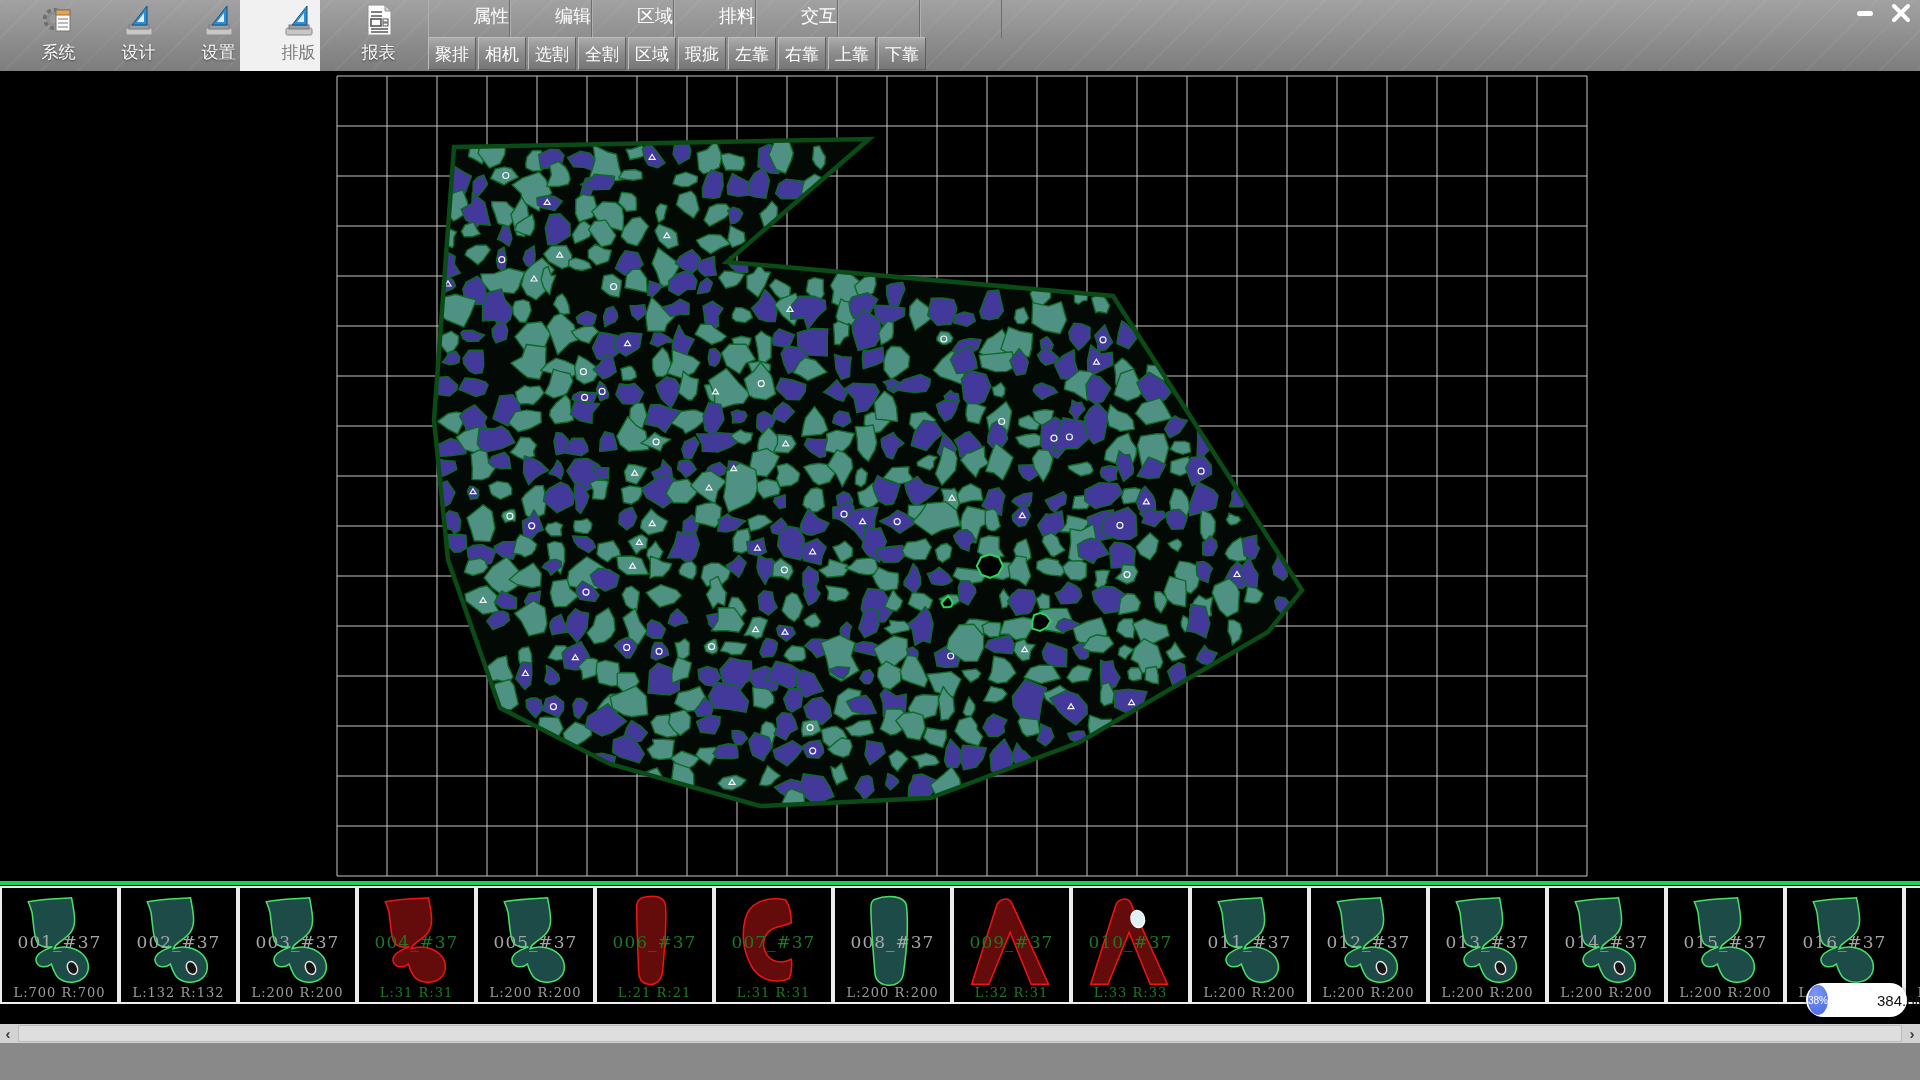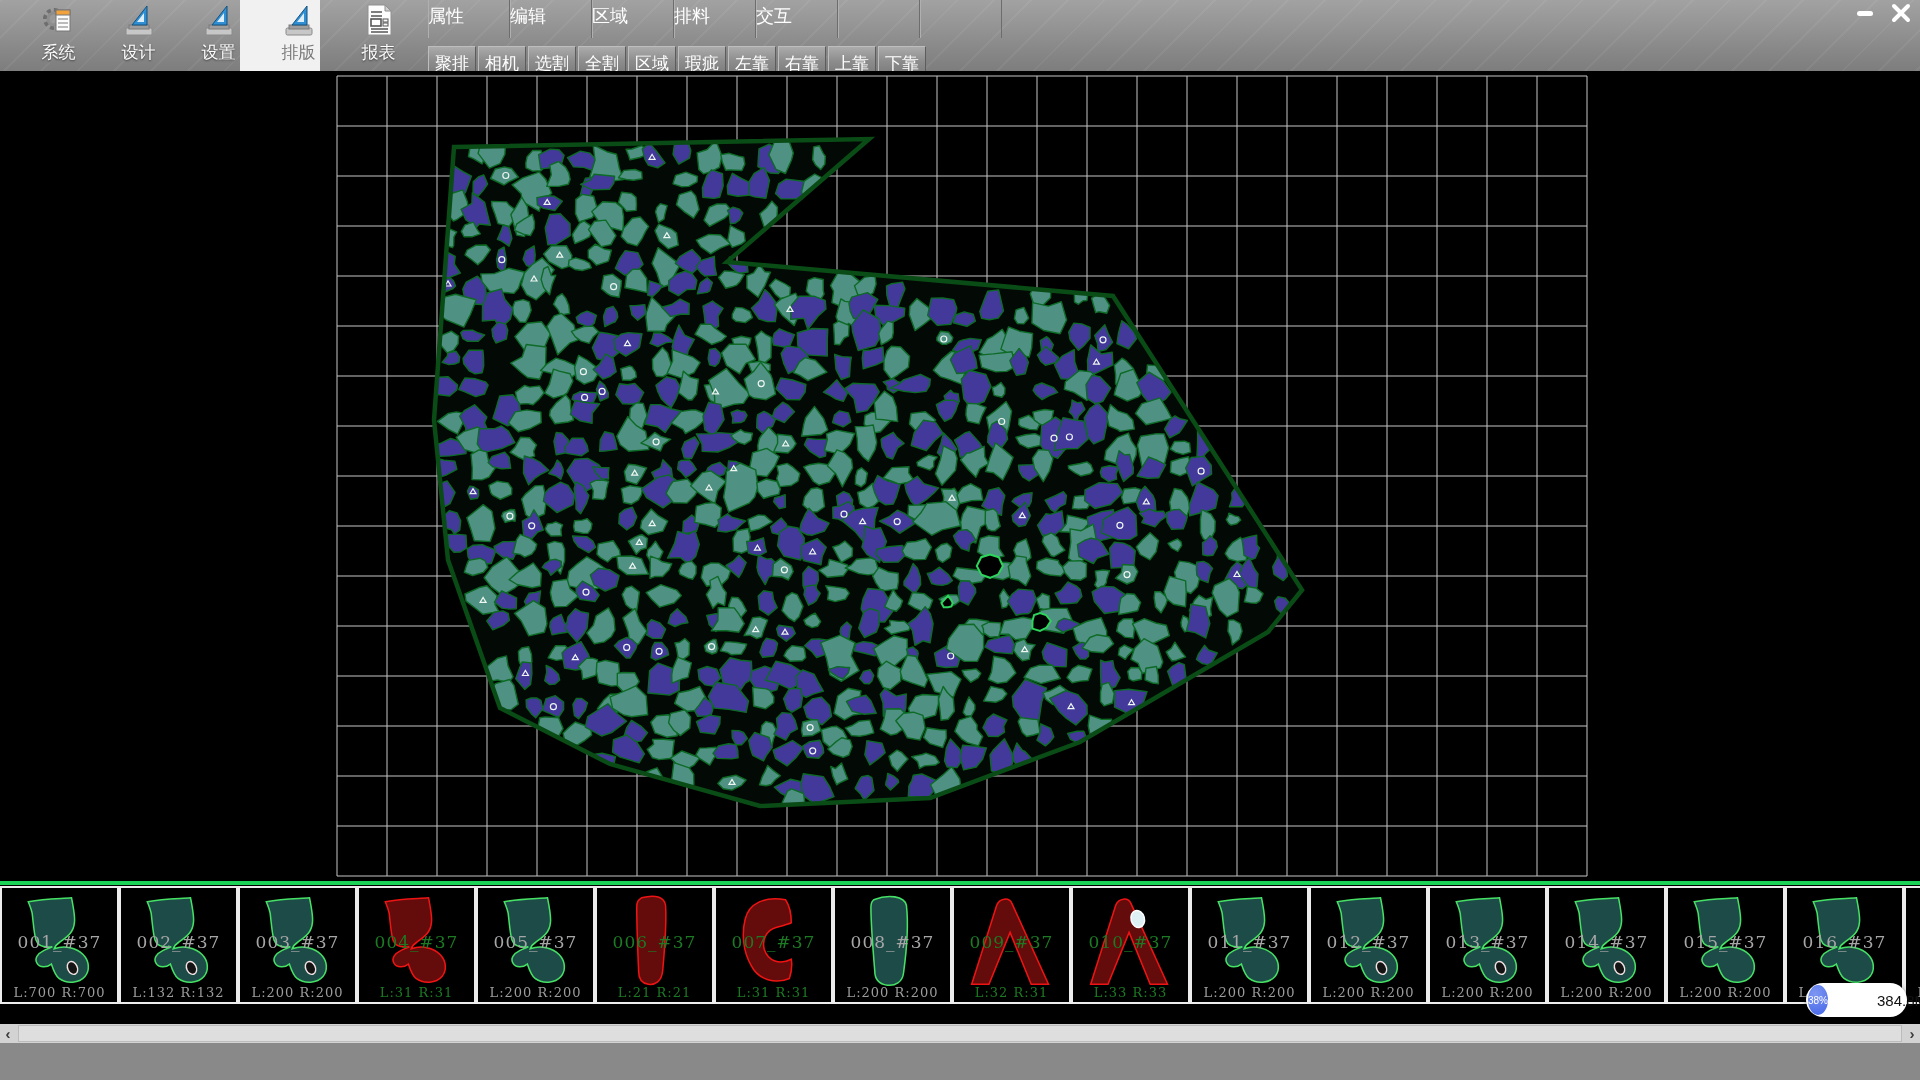--- a/index.html
+++ b/index.html
@@ -12,23 +12,23 @@
     background-image:repeating-linear-gradient(135deg,rgba(255,255,255,.05) 0 2px,transparent 2px 26px),linear-gradient(#a2a2a2,#7d7d7d);}
   .app-tabs{position:absolute;left:0;top:0;height:71px;display:flex;}
   .app-btn{width:80px;height:71px;display:flex;flex-direction:column;align-items:center;justify-content:flex-start;padding-top:3px;box-sizing:border-box;cursor:pointer;padding-left:37px;}
   .app-btn .ico{width:36px;height:36px;}
   .app-btn .lbl{margin-top:2px;font-size:17px;color:#fdfdfd;text-shadow:0 1px 2px rgba(0,0,0,.55);}
   .app-btn.active{background:#f1f1f1;}
   .app-btn.active .lbl{color:#787878;text-shadow:none;}
 
   .menus{position:absolute;left:428px;top:0;}
   .menu-row1{display:flex;height:33px;}
-  .m1{width:81px;height:38px;line-height:33px;text-align:left;color:#fff;font-size:18px;
+  .m1{width:81px;height:38px;line-height:33px;text-align:right;color:#fff;font-size:18px;
       border-right:1px solid #6d6d6d;box-shadow:inset 1px 0 0 #b0b0b0;cursor:pointer;}
-  .menu-row2{display:flex;height:34px;margin-top:13px;}
+  .menu-row2{display:flex;height:34px;margin-top:3px;align-items:center;}
   .m2{width:48px;height:33px;line-height:33px;margin-right:2px;text-align:center;color:#fff;font-size:17px;
       background:linear-gradient(#ababab,#8d8d8d 45%,#767676);
       border:1px solid;border-color:#bdbdbd #5c5c5c #5c5c5c #bdbdbd;box-sizing:border-box;cursor:pointer;}
   .winctl{position:absolute;right:4px;top:2px;display:flex;gap:6px;}
   .win-btn{width:30px;height:22px;display:flex;align-items:center;justify-content:center;cursor:pointer;}
 
   
   #canvasWrap{position:absolute;left:0;top:71px;width:1920px;height:813px;background:#000;}
 
   

